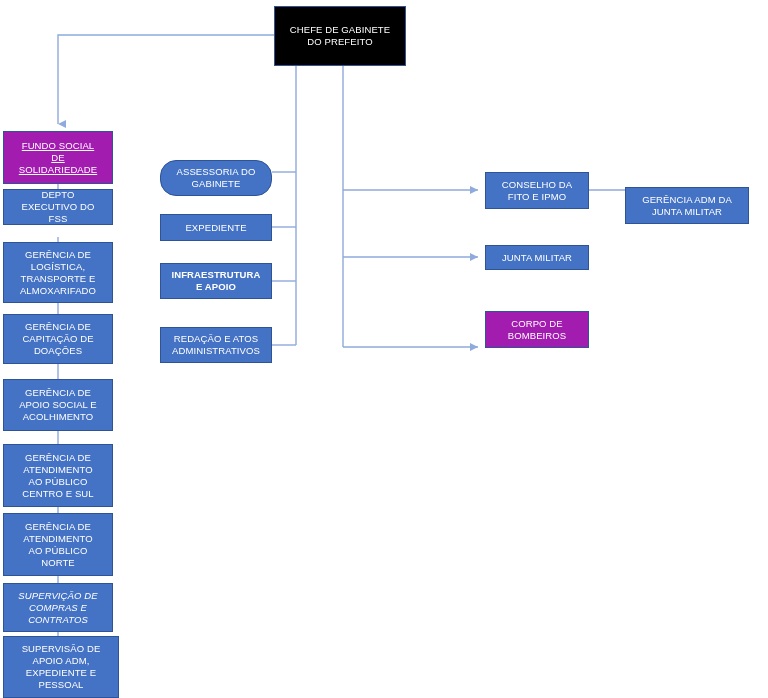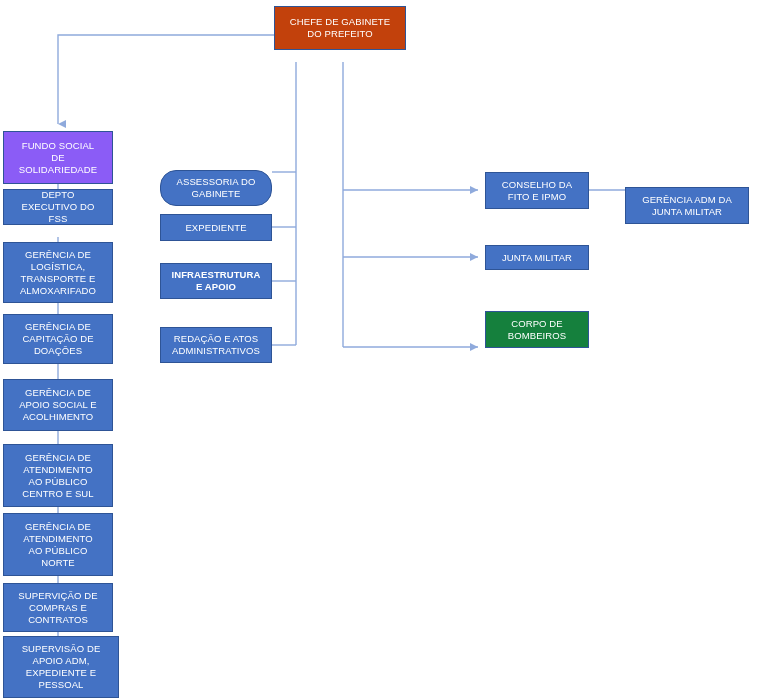--- a/index.html
+++ b/index.html
@@ -81,24 +81,24 @@
       <path d="M58,237 L58,242"></path>
       <path d="M58,303 L58,314"></path>
       <path d="M58,364 L58,379"></path>
       <path d="M58,431 L58,444"></path>
       <path d="M58,507 L58,513"></path>
       <path d="M58,576 L58,583"></path>
       <path d="M58,632 L58,636"></path>
     </g>
   </svg>
 
-  <div class="node" style="left: 274px; top: 6px; width: 132px; height: 44px; background: #c2410c; border-color: rgb(46, 84, 150); color: rgb(255, 255, 255);">CHEFE DE GABINETE
+  <div class="node" style="left: 274px; top: 6px; width: 132px; height: 60px; background: #000000; border-color: rgb(46, 84, 150); color: rgb(255, 255, 255);">CHEFE DE GABINETE
 DO PREFEITO</div>
 
-  <div class="node" style="left: 3px; top: 131px; width: 110px; height: 53px; background: #8b5cf6; border-color: rgb(46, 84, 150); color: rgb(255, 255, 255);">FUNDO SOCIAL
+  <div class="node" style="left: 3px; top: 131px; width: 110px; height: 53px; background: #a21caf; border-color: rgb(46, 84, 150); color: rgb(255, 255, 255); text-decoration: underline;">FUNDO SOCIAL
 DE
 SOLIDARIEDADE</div>
   <div class="node" style="left: 3px; top: 189px; width: 110px; height: 36px; background: rgb(68, 114, 196); border-color: rgb(46, 84, 150); color: rgb(255, 255, 255);">DEPTO
 EXECUTIVO DO
 FSS</div>
   <div class="node" style="left: 3px; top: 242px; width: 110px; height: 61px; background: rgb(68, 114, 196); border-color: rgb(46, 84, 150); color: rgb(255, 255, 255);">GERÊNCIA DE
 LOGÍSTICA,
 TRANSPORTE E
 ALMOXARIFADO</div>
   <div class="node" style="left: 3px; top: 314px; width: 110px; height: 50px; background: rgb(68, 114, 196); border-color: rgb(46, 84, 150); color: rgb(255, 255, 255);">GERÊNCIA DE
@@ -108,37 +108,37 @@
 APOIO SOCIAL E
 ACOLHIMENTO</div>
   <div class="node" style="left: 3px; top: 444px; width: 110px; height: 63px; background: rgb(68, 114, 196); border-color: rgb(46, 84, 150); color: rgb(255, 255, 255);">GERÊNCIA DE
 ATENDIMENTO
 AO PÚBLICO
 CENTRO E SUL</div>
   <div class="node" style="left: 3px; top: 513px; width: 110px; height: 63px; background: rgb(68, 114, 196); border-color: rgb(46, 84, 150); color: rgb(255, 255, 255);">GERÊNCIA DE
 ATENDIMENTO
 AO PÚBLICO
 NORTE</div>
-  <div class="node" style="left: 3px; top: 583px; width: 110px; height: 49px; background: rgb(68, 114, 196); border-color: rgb(46, 84, 150); color: rgb(255, 255, 255);">SUPERVIÇÃO DE
+  <div class="node" style="left: 3px; top: 583px; width: 110px; height: 49px; background: rgb(68, 114, 196); border-color: rgb(46, 84, 150); color: rgb(255, 255, 255); font-style: italic;">SUPERVIÇÃO DE
 COMPRAS E
 CONTRATOS</div>
   <div class="node" style="left: 3px; top: 636px; width: 116px; height: 62px; background: rgb(68, 114, 196); border-color: rgb(46, 84, 150); color: rgb(255, 255, 255);">SUPERVISÃO DE
 APOIO ADM,
 EXPEDIENTE E
 PESSOAL</div>
 
-  <div class="node" style="left: 160px; top: 170px; width: 112px; height: 36px; background: rgb(68, 114, 196); border-color: rgb(46, 84, 150); color: rgb(255, 255, 255); border-radius: 16px;">ASSESSORIA DO
+  <div class="node" style="left: 160px; top: 160px; width: 112px; height: 36px; background: rgb(68, 114, 196); border-color: rgb(46, 84, 150); color: rgb(255, 255, 255); border-radius: 16px;">ASSESSORIA DO
 GABINETE</div>
   <div class="node" style="left: 160px; top: 214px; width: 112px; height: 27px; background: rgb(68, 114, 196); border-color: rgb(46, 84, 150); color: rgb(255, 255, 255);">EXPEDIENTE</div>
   <div class="node" style="left: 160px; top: 263px; width: 112px; height: 36px; background: rgb(68, 114, 196); border-color: rgb(46, 84, 150); color: rgb(255, 255, 255); font-weight: bold;">INFRAESTRUTURA
 E APOIO</div>
   <div class="node" style="left: 160px; top: 327px; width: 112px; height: 36px; background: rgb(68, 114, 196); border-color: rgb(46, 84, 150); color: rgb(255, 255, 255);">REDAÇÃO E ATOS
 ADMINISTRATIVOS</div>
 
   <div class="node" style="left: 485px; top: 172px; width: 104px; height: 37px; background: rgb(68, 114, 196); border-color: rgb(46, 84, 150); color: rgb(255, 255, 255);">CONSELHO DA
 FITO E IPMO</div>
   <div class="node" style="left: 485px; top: 245px; width: 104px; height: 25px; background: rgb(68, 114, 196); border-color: rgb(46, 84, 150); color: rgb(255, 255, 255);">JUNTA MILITAR</div>
-  <div class="node" style="left: 485px; top: 311px; width: 104px; height: 37px; background: #15803d; border-color: rgb(46, 84, 150); color: rgb(255, 255, 255);">CORPO DE
+  <div class="node" style="left: 485px; top: 311px; width: 104px; height: 37px; background: #a21caf; border-color: rgb(46, 84, 150); color: rgb(255, 255, 255);">CORPO DE
 BOMBEIROS</div>
   <div class="node" style="left: 625px; top: 187px; width: 124px; height: 37px; background: rgb(68, 114, 196); border-color: rgb(46, 84, 150); color: rgb(255, 255, 255);">GERÊNCIA ADM DA
 JUNTA MILITAR</div>
 
 </div>
 
 </body></html>

